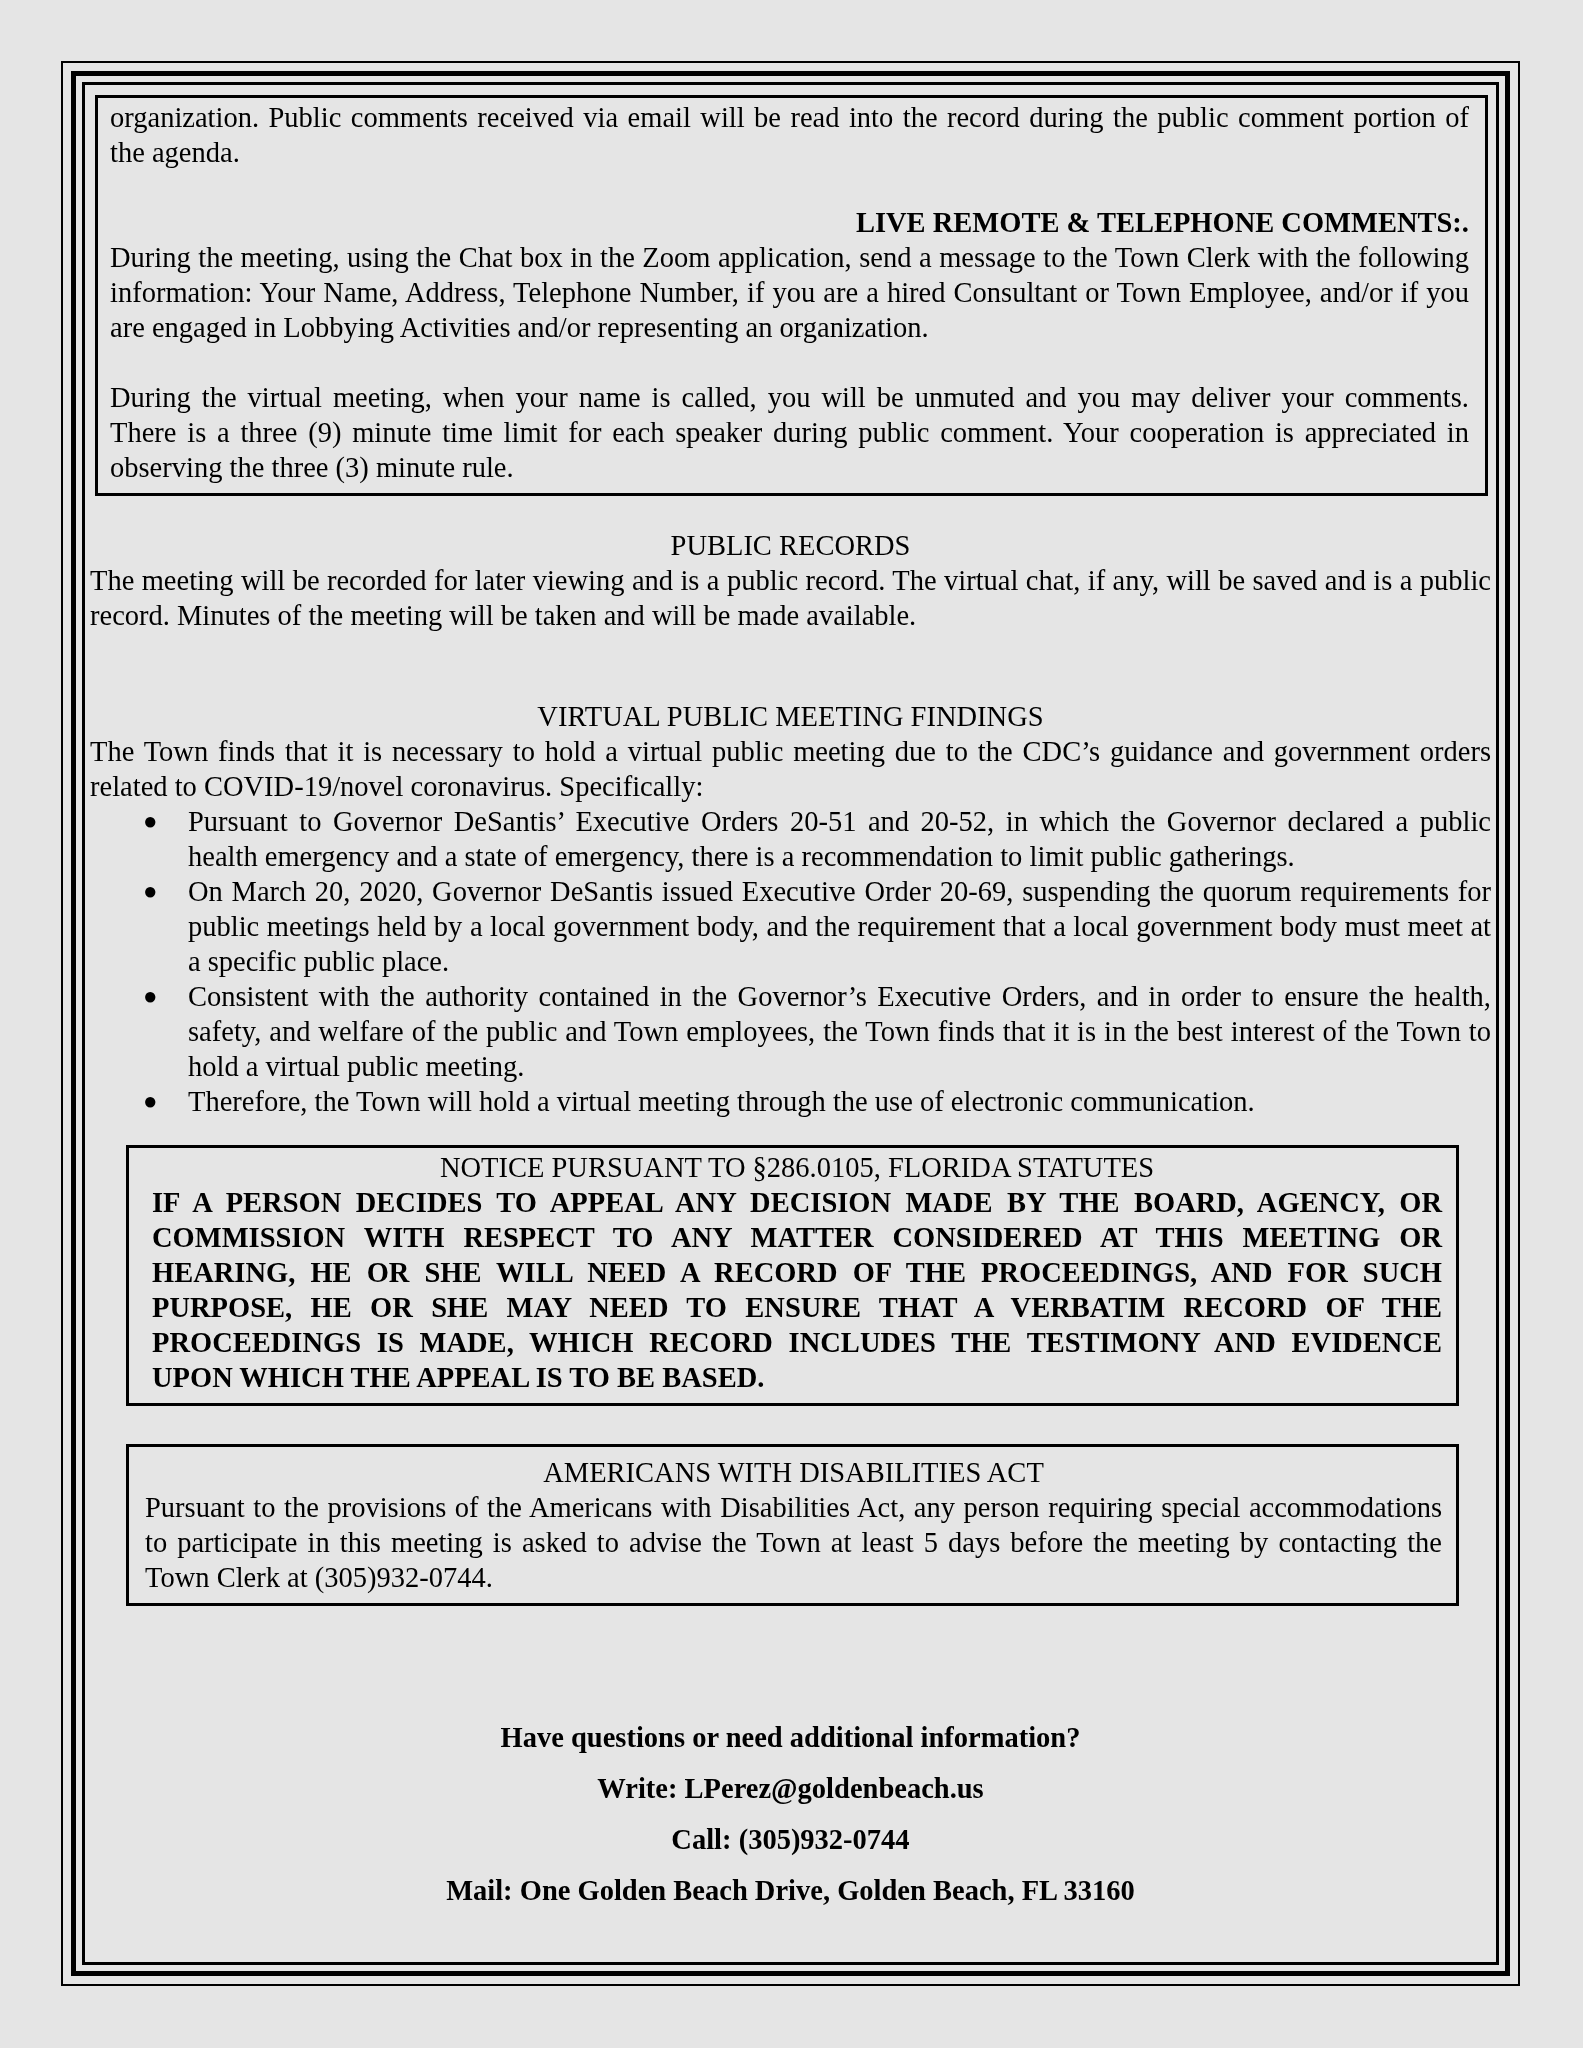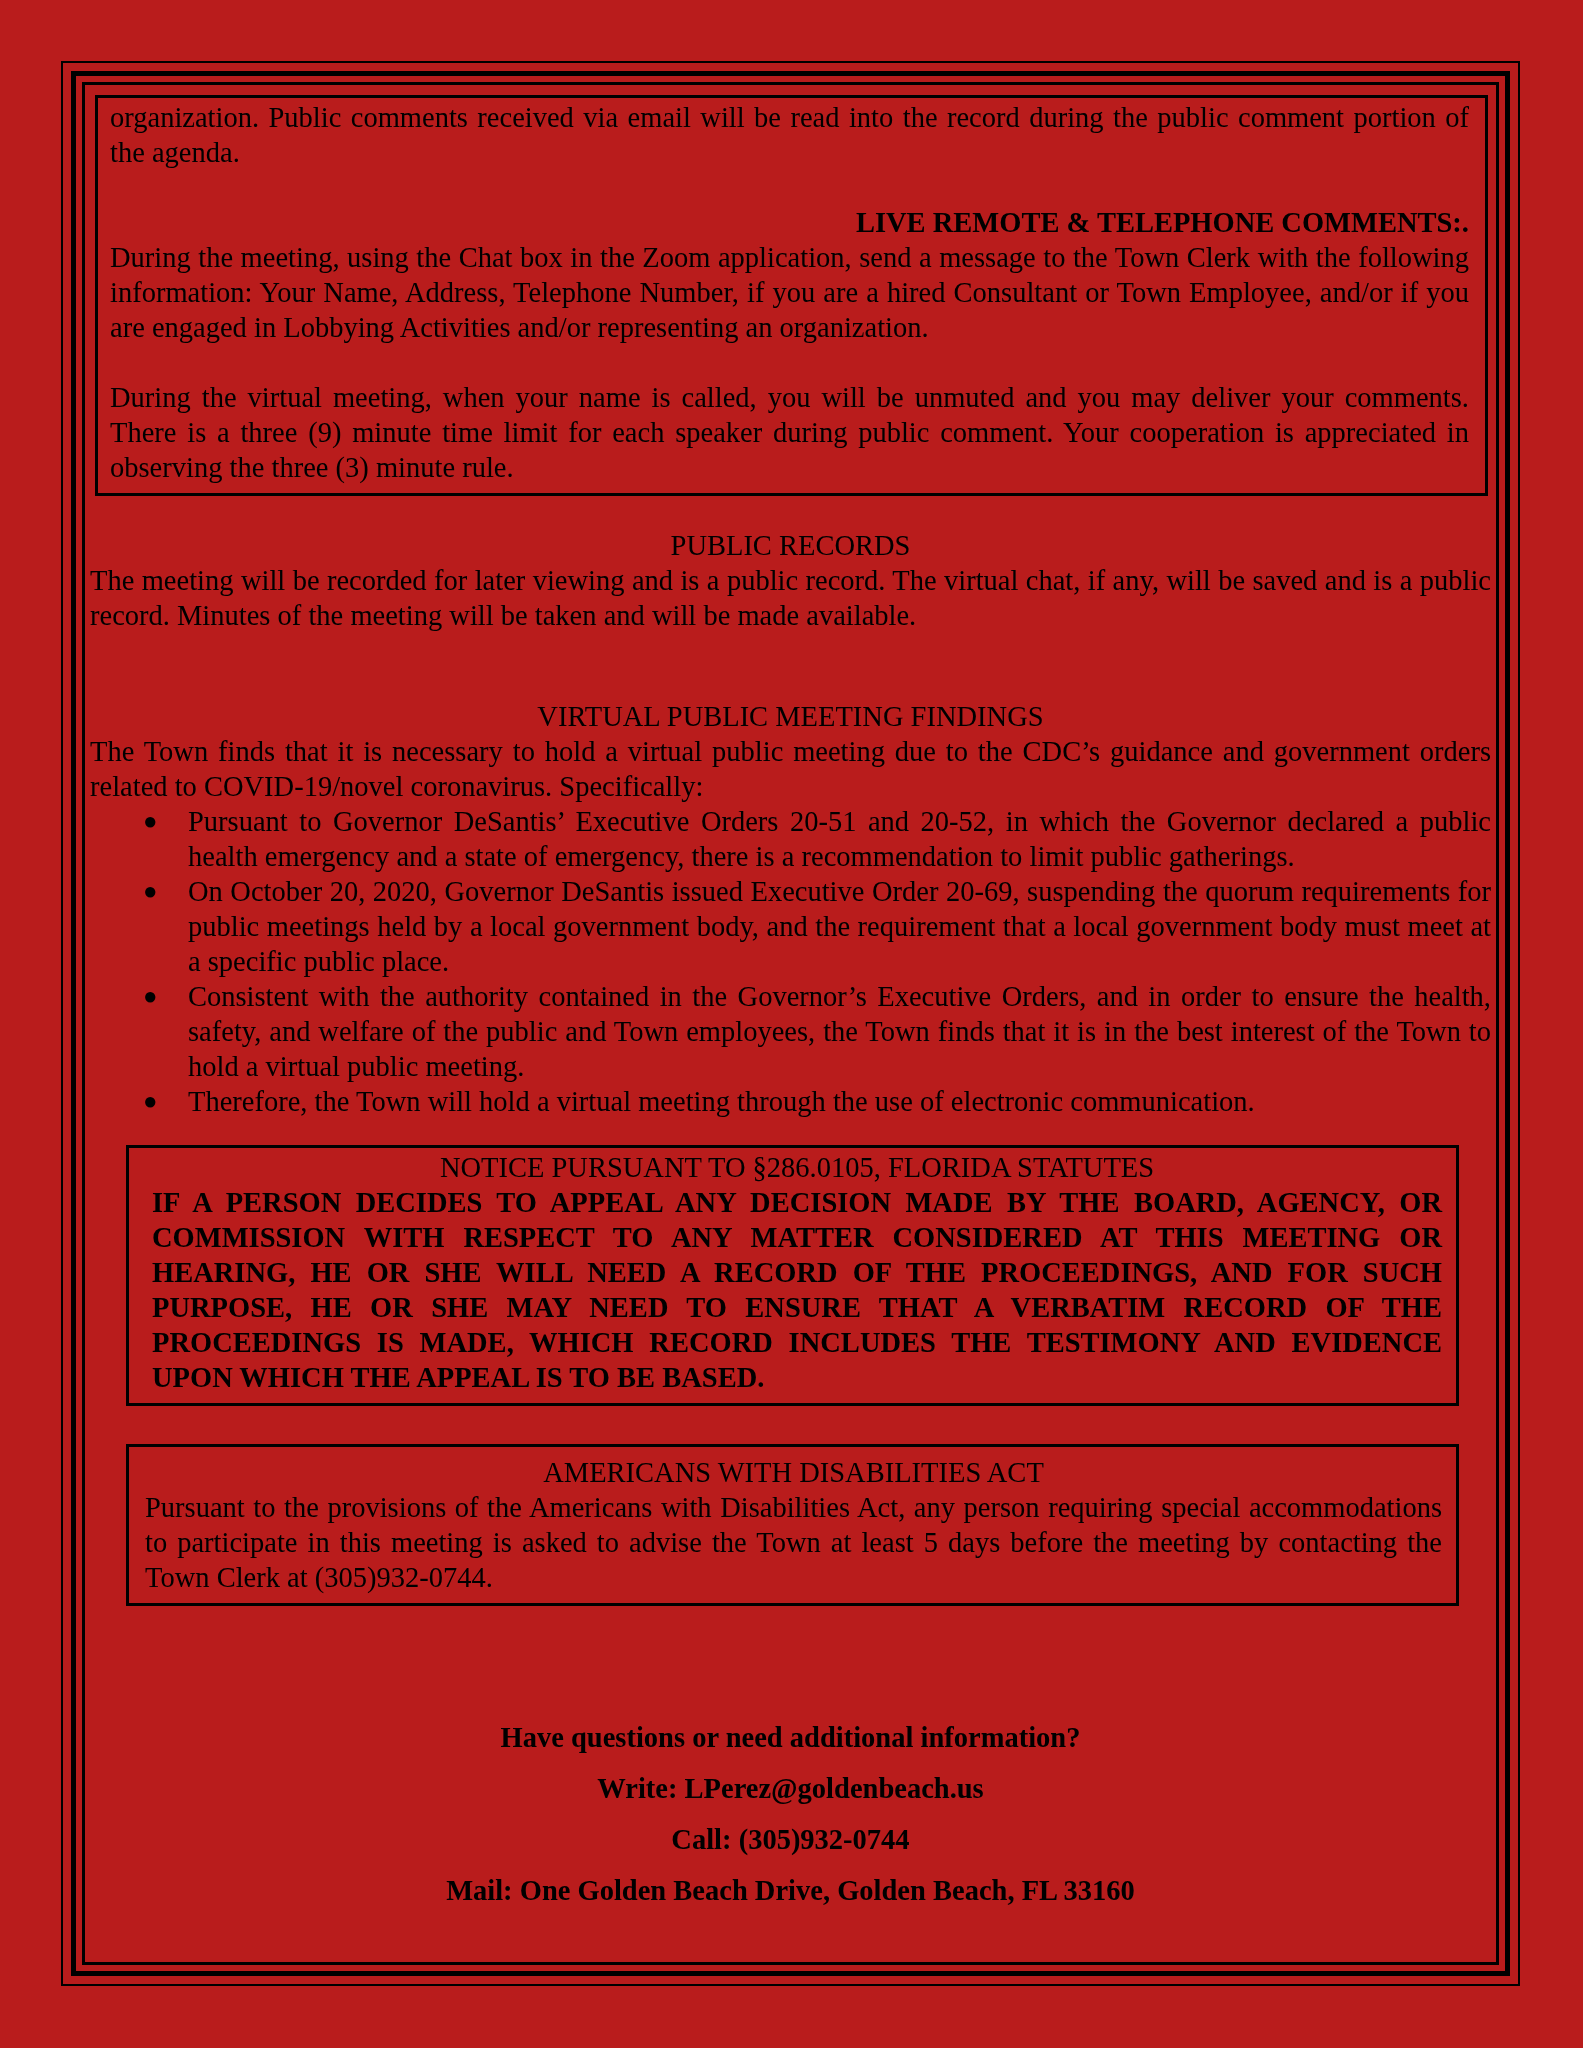--- a/index.html
+++ b/index.html
@@ -4,21 +4,21 @@
 <style>
   html, body {
     margin: 0;
     padding: 0;
     background: #ffffff;
   }
   .page {
     position: relative;
     width: 1583px;
     height: 2048px;
-    background: #b91c1c;
+    background: #e5e5e5;
     color: #000000;
     font-family: "Liberation Serif", "DejaVu Serif", serif;
     font-size: 28.5px;
     line-height: 35px;
     overflow: hidden;
   }
   
   .frame-outer {
     position: absolute;
     left: 61px; top: 61px; right: 63px; bottom: 62px;
@@ -102,21 +102,21 @@
         <div class="section-heading vf-heading">VIRTUAL PUBLIC MEETING FINDINGS</div>
         <p>The Town finds that it is necessary to hold a virtual public meeting due to the CDC’s guidance and government orders related to COVID-19/novel coronavirus. Specifically:</p>
 
         <div class="bullet-list">
           <div class="bullet-row">
             <span class="bullet-glyph">●</span>
             <div class="bullet-text">Pursuant to Governor DeSantis’ Executive Orders 20-51 and 20-52, in which the Governor declared a public health emergency and a state of emergency, there is a recommendation to limit public gatherings.</div>
           </div>
           <div class="bullet-row">
             <span class="bullet-glyph">●</span>
-            <div class="bullet-text">On October 20, 2020, Governor DeSantis issued Executive Order 20-69, suspending the quorum requirements for public meetings held by a local government body, and the requirement that a local government body must meet at a specific public place.</div>
+            <div class="bullet-text">On March 20, 2020, Governor DeSantis issued Executive Order 20-69, suspending the quorum requirements for public meetings held by a local government body, and the requirement that a local government body must meet at a specific public place.</div>
           </div>
           <div class="bullet-row">
             <span class="bullet-glyph">●</span>
             <div class="bullet-text">Consistent with the authority contained in the Governor’s Executive Orders, and in order to ensure the health, safety, and welfare of the public and Town employees, the Town finds that it is in the best interest of the Town to hold a virtual public meeting.</div>
           </div>
           <div class="bullet-row">
             <span class="bullet-glyph">●</span>
             <div class="bullet-text">Therefore, the Town will hold a virtual meeting through the use of electronic communication.</div>
           </div>
         </div>

